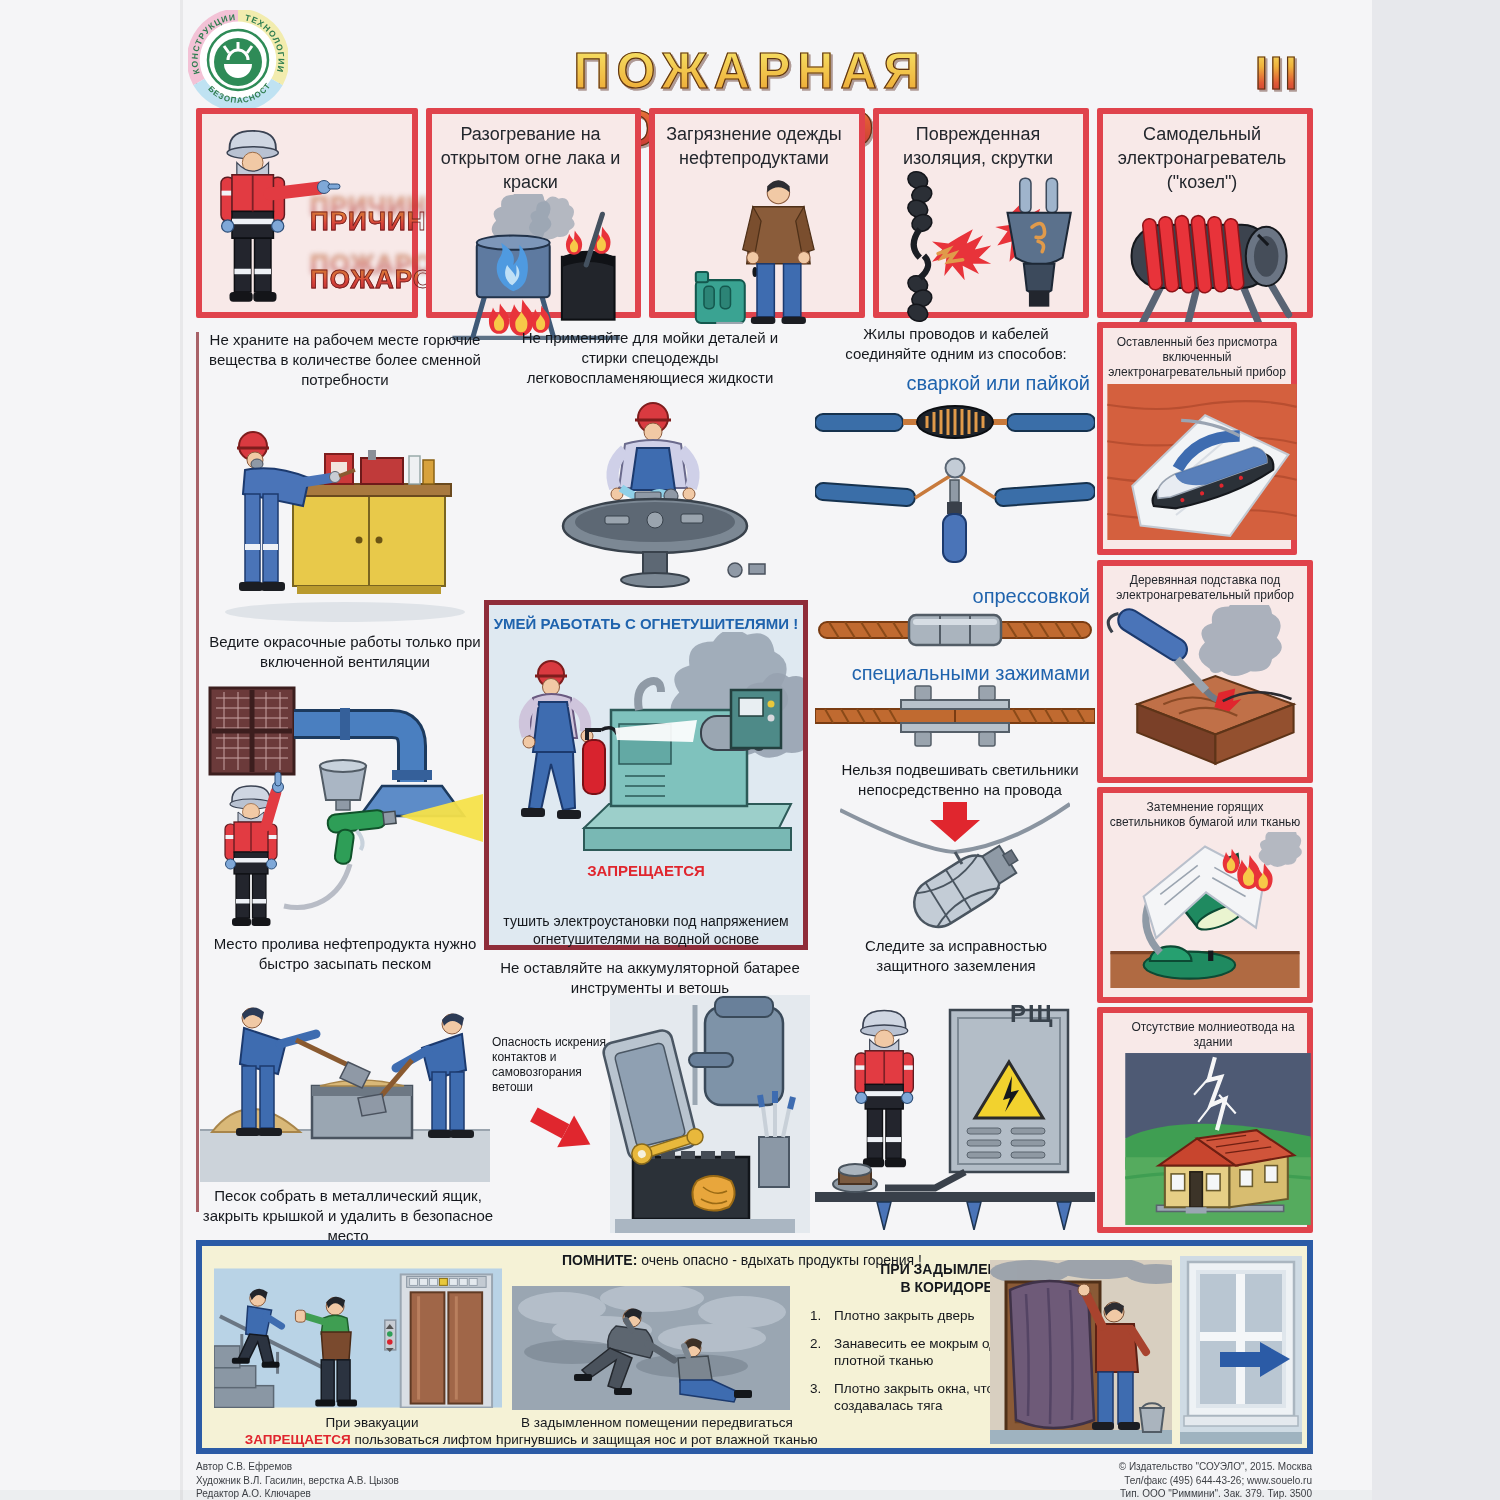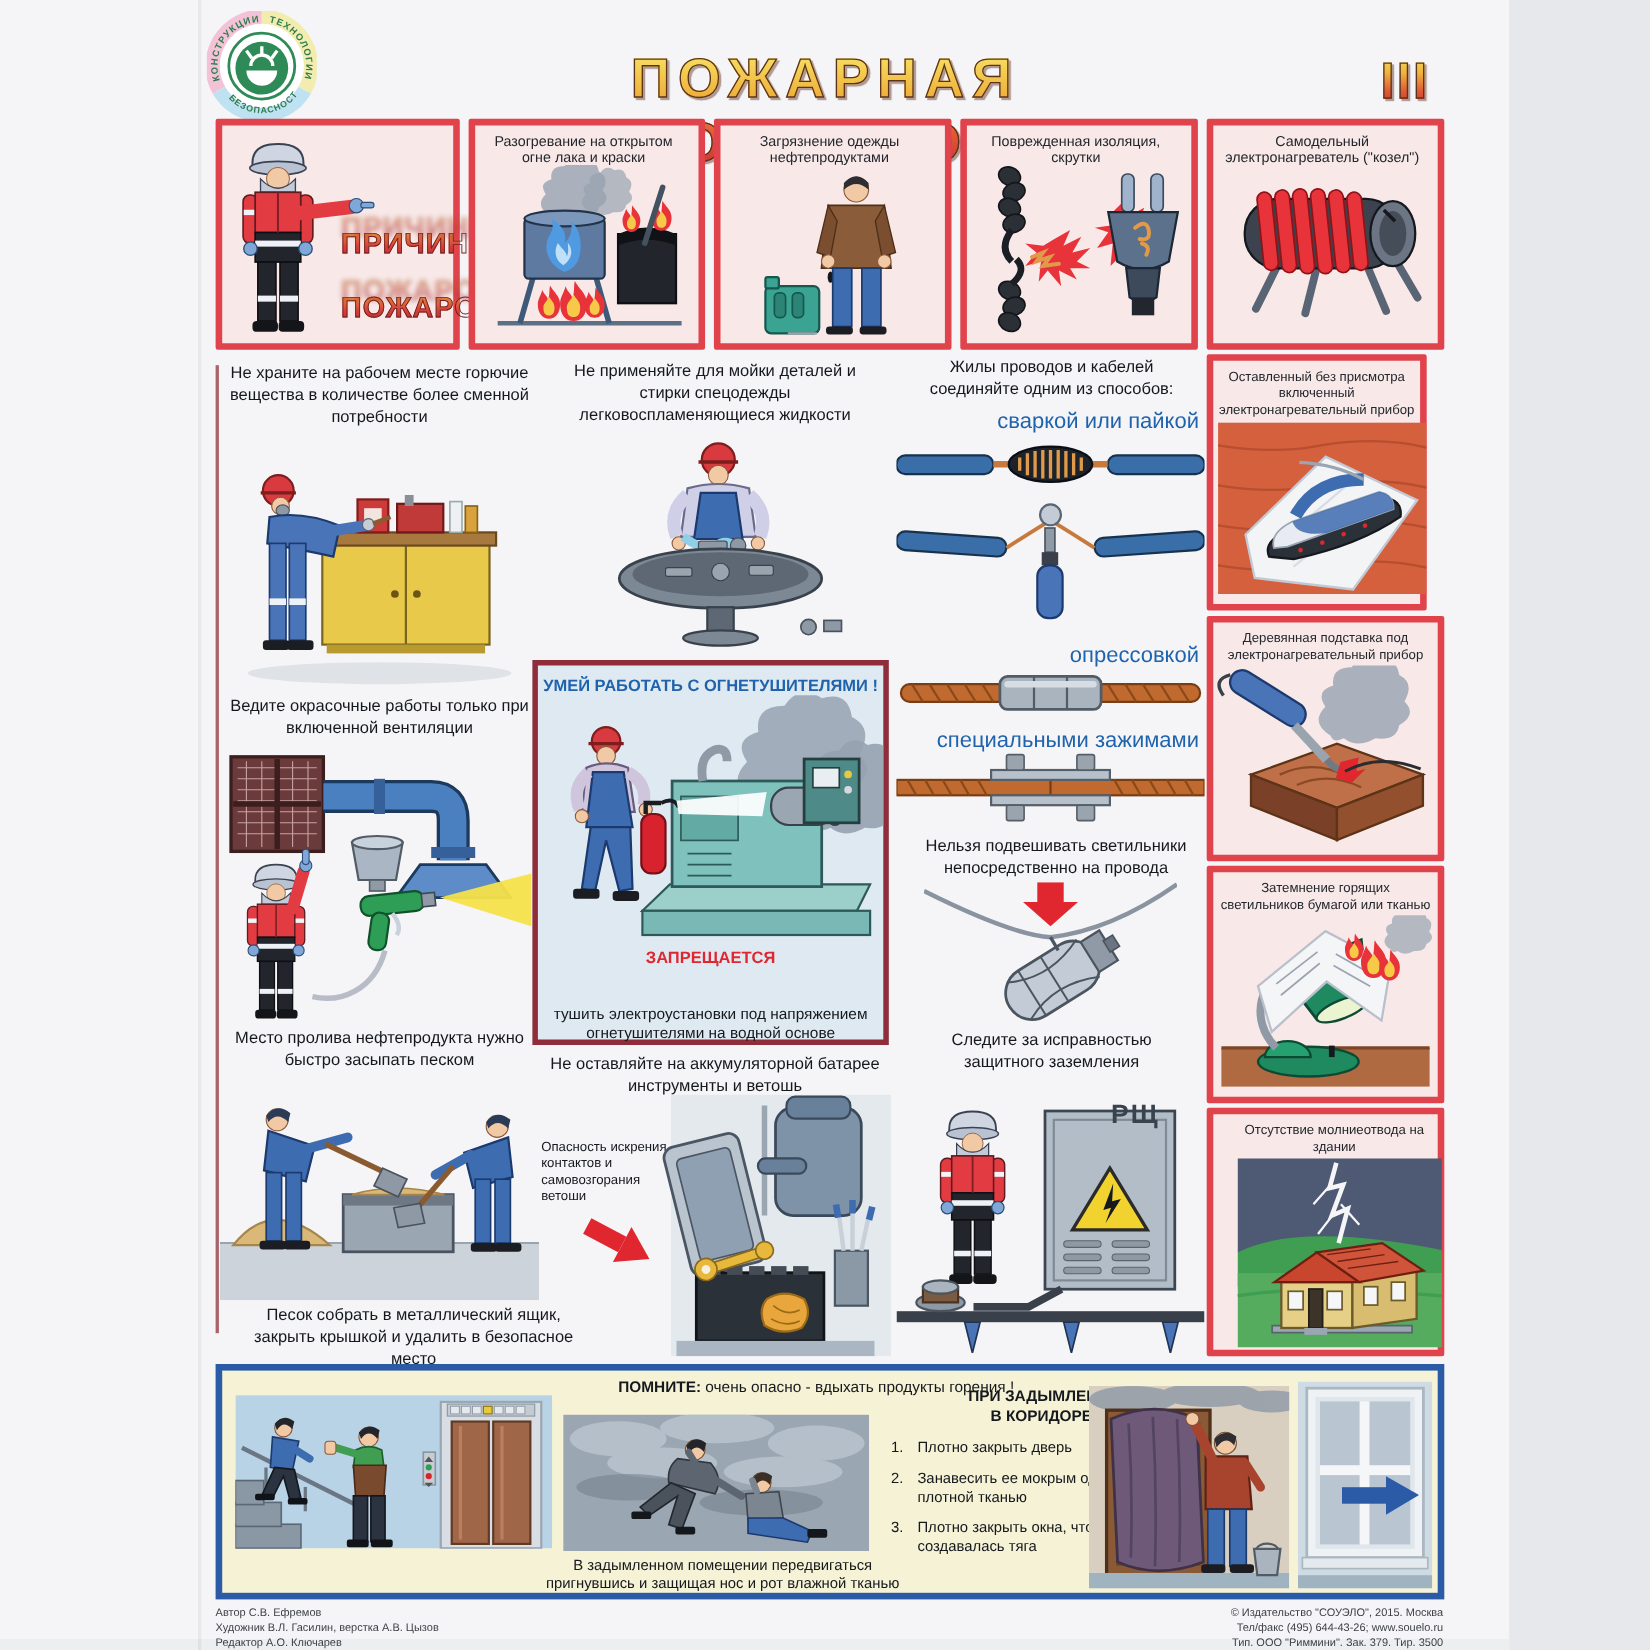--- a/index.html
+++ b/index.html
@@ -13,21 +13,21 @@
 
   .grad-text{background:linear-gradient(180deg,#f7e96b 0%,#efb23c 38%,#e05a35 68%,#c22f35 100%);
              -webkit-background-clip:text;background-clip:text;color:transparent;
              -webkit-text-stroke:1.2px #5c3318;}
   .title{font-size:50px;font-weight:bold;letter-spacing:7px;text-align:center;
          filter:drop-shadow(2px 2px 0 rgba(90,45,30,.45));}
   .sheet-num{font-size:46px;font-weight:bold;letter-spacing:2px;
          filter:drop-shadow(2px 2px 0 rgba(90,45,30,.45));}
 
   .panel-red{border:6px solid #e0434c;background:#f8e9e8;border-radius:2px;box-sizing:border-box;}
-  .panel-caption{font-size:13px;line-height:14px;text-align:center;color:#23272d;padding:8px 12px 0 6px;}
+  .panel-caption{font-size:18px;line-height:24px;text-align:center;color:#23272d;padding:8px 12px 0 6px;}
   .rp-caption{font-size:12px;line-height:15px;text-align:center;color:#23272d;padding:7px 5px 0 5px;}
 
   .tip{font-size:15px;line-height:20px;text-align:center;color:#15181d;}
   .blue-label{font-size:20px;color:#1f63ad;text-align:right;}
   .maroon-rule{width:3px;background:#8d3038;opacity:.75;}
 
   .cause-word{font-size:26px;font-weight:bold;letter-spacing:1px;
               background:linear-gradient(180deg,#efb23c 0%,#d8443a 55%,#b3262e 100%);
               -webkit-background-clip:text;background-clip:text;color:transparent;
               -webkit-text-stroke:.8px #6e2020;}
@@ -350,21 +350,21 @@
       <line x1="212" y1="78" x2="176" y2="120" stroke="#8a5a30" stroke-width="5"></line>
       <path d="M158 116 l24 -4 l4 18 l-24 4 z" fill="#8f99a6" stroke="#4a525e" stroke-width="1.5"></path>
       <rect x="232" y="90" width="14" height="58" fill="#3e6cb0" stroke="#1c3a6e" stroke-width="1.5"></rect>
       <rect x="250" y="90" width="14" height="58" fill="#3e6cb0" stroke="#1c3a6e" stroke-width="1.5"></rect>
       <rect x="228" y="148" width="24" height="8" rx="3" fill="#1b1d22"></rect>
       <rect x="250" y="148" width="24" height="8" rx="3" fill="#1b1d22"></rect>
     </g>
   </svg>
 </div>
 
-<div class="abs tip" style="left:198px;top:1186px;width:300px;margin-left:28px;">Песок собрать в металлический ящик, закрыть крышкой и удалить в безопасное место</div>
+<div class="abs tip" style="left:198px;top:1186px;width:300px;">Песок собрать в металлический ящик, закрыть крышкой и удалить в безопасное место</div>
 
 <div class="abs tip" style="left:505px;top:328px;width:290px;">Не применяйте для мойки деталей и стирки спецодежды легковоспламеняющиеся жидкости</div>
 
 <div class="abs" style="left:495px;top:392px;width:300px;height:200px;">
   <svg viewBox="0 0 300 200" width="300" height="200">
     <circle cx="158" cy="26" r="15" fill="#d93a40" stroke="#7e1d1d" stroke-width="2"></circle>
     <path d="M140 28 h36" stroke="#7e1d1d" stroke-width="3"></path>
     <circle cx="158" cy="40" r="9" fill="#f1c9a5" stroke="#8a5a3c" stroke-width="1"></circle>
     <path d="M130 52 Q158 44 186 52 L192 96 H124 Z" fill="#cfd0e8" stroke="#6a6a8c" stroke-width="2"></path>
     <path d="M142 56 H174 L180 98 H136 Z" fill="#3e6cb0" stroke="#1c3a6e" stroke-width="2"></path>
@@ -785,20 +785,24 @@
       <rect x="198" y="24" width="34" height="112" fill="#a06648" stroke="#5f3a24" stroke-width="2"></rect>
       <rect x="236" y="24" width="34" height="112" fill="#a06648" stroke="#5f3a24" stroke-width="2"></rect>
       <line x1="206" y1="28" x2="206" y2="132" stroke="#b97f5e" stroke-width="3"></line>
       <line x1="244" y1="28" x2="244" y2="132" stroke="#b97f5e" stroke-width="3"></line>
       <rect x="172" y="52" width="11" height="30" fill="#c8cdd4" stroke="#8a96a2" stroke-width="1.5"></rect>
       <polygon points="177,56 181,61 173,61" fill="#555"></polygon>
       <circle cx="177" cy="66" r="2.8" fill="#2e9e57"></circle>
       <circle cx="177" cy="74" r="2.8" fill="#d8232e"></circle>
       <polygon points="177,82 181,78 173,78" fill="#555" transform="translate(0,2)"></polygon>
     </svg>
+  </div>
+  <div class="abs scene-caption" style="left:30px;top:168px;width:280px;">
+    <div>При эвакуации</div>
+    <div><span style="color:#e0262e;font-weight:bold;">ЗАПРЕЩАЕТСЯ</span><span> пользоваться лифтом !</span></div>
   </div>
 
   <div class="abs" style="left:310px;top:40px;width:278px;height:124px;">
     <svg viewBox="0 0 278 124" width="278" height="124">
       <rect width="278" height="124" fill="#9aa6b2"></rect>
       <g opacity=".65" fill="#c3ccd6">
         <ellipse cx="50" cy="22" rx="44" ry="16"></ellipse>
           <ellipse cx="140" cy="12" rx="52" ry="14"></ellipse>
           <ellipse cx="230" cy="26" rx="44" ry="16"></ellipse>
         <ellipse cx="90" cy="44" rx="50" ry="14"></ellipse>

